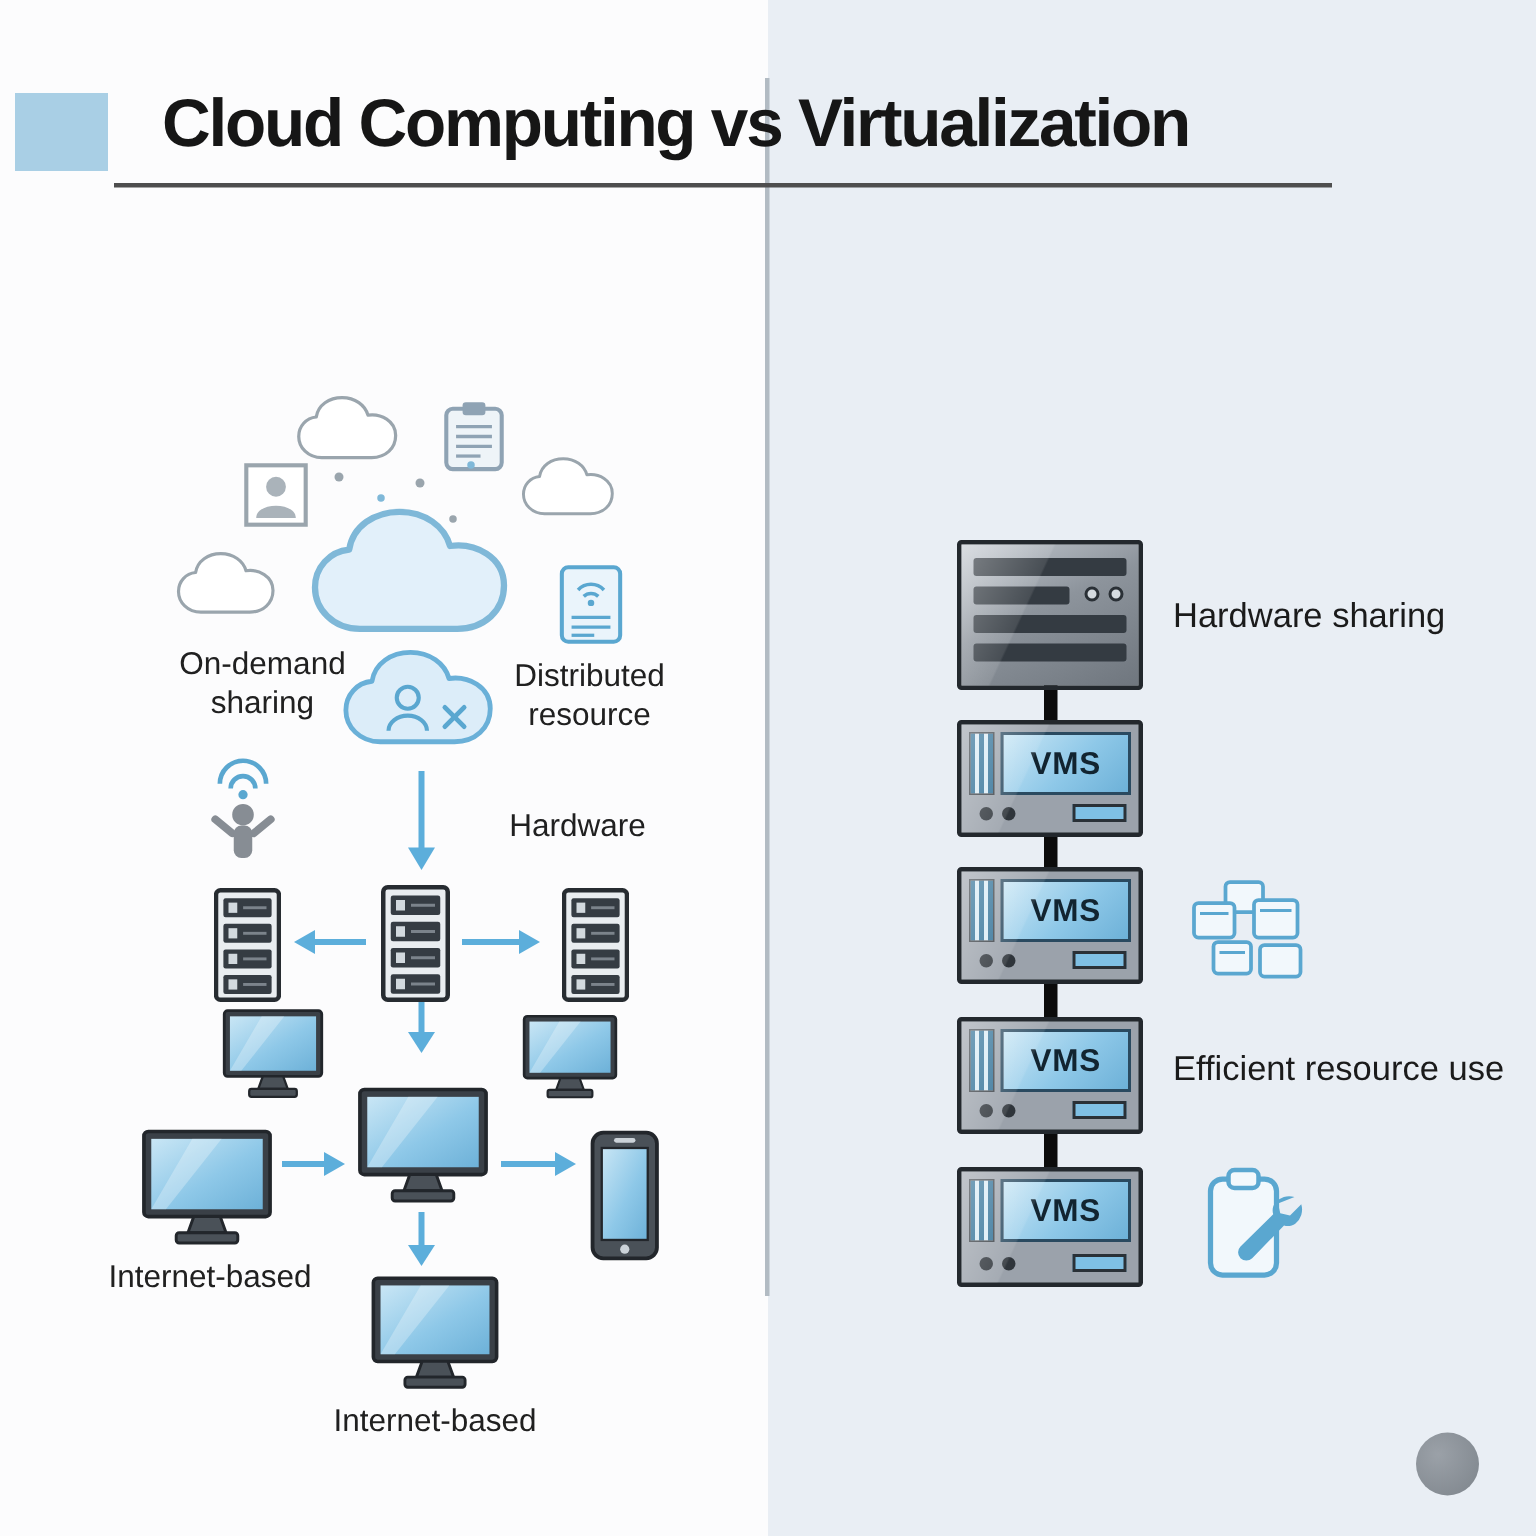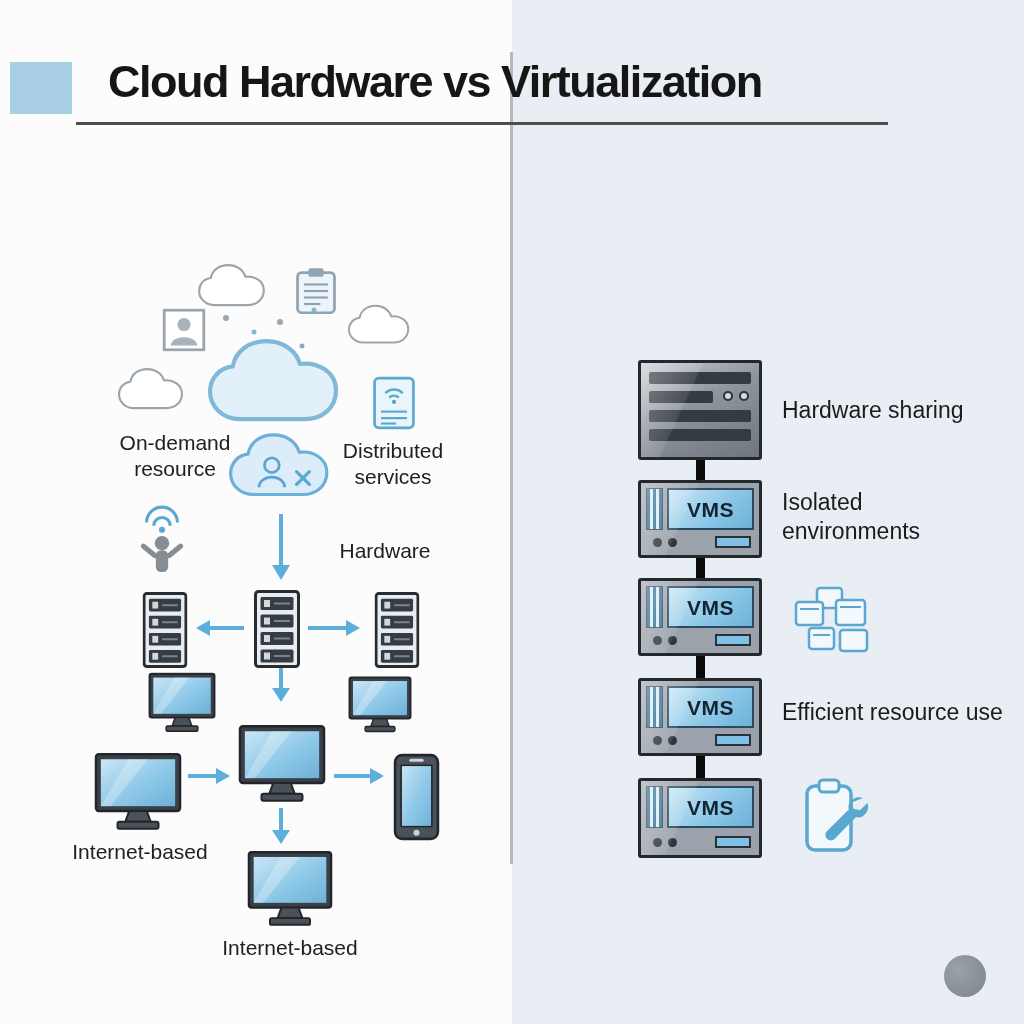--- a/index.html
+++ b/index.html
@@ -76,21 +76,21 @@
         <rect x="16" y="5.5" width="14" height="3" rx="1.5" fill="#cbd2d8"></rect>
         <circle cx="23" cy="78" r="3" fill="#cbd2d8"></circle>
       </symbol>
     </defs>
   </svg>
 
   <div class="right-panel"></div>
   <div class="divider"></div>
 
   <div class="title-accent"></div>
-  <h1 class="title">Cloud Hardware vs Virtualization</h1>
+  <h1 class="title">Cloud Computing vs Virtualization</h1>
   <div class="title-underline"></div>
 
   <div class="icon" style="left:196px;top:262px">
     <svg width="74" height="48" viewBox="0 0 120 78">
         <use href="#sym-cloud"></use>
       </svg>
   </div>
   <div class="icon" style="left:294px;top:266px">
     <svg width="44" height="50" viewBox="0 0 40 46">
       <rect x="3" y="6" width="34" height="37" rx="4" fill="#eef4f8" stroke="#8fa3b4" stroke-width="2.5"></rect>
@@ -154,23 +154,23 @@
       <use href="#sym-cloud" width="120" height="78"></use>
       <circle cx="50" cy="38" r="8" fill="none" stroke="#5aa7d0" stroke-width="3"></circle>
       <path d="M36 62 a14 11 0 0 1 28 0" fill="none" stroke="#5aa7d0" stroke-width="3"></path>
       <g stroke="#5aa7d0" stroke-width="3.5" stroke-linecap="round">
         <line x1="77" y1="45" x2="91" y2="59"></line>
           <line x1="91" y1="45" x2="77" y2="59"></line>
       </g>
     </svg>
   </div>
   <div class="lbl" style="left:100px;top:430px;width:150px">On-demand
+sharing</div>
+  <div class="lbl" style="left:328px;top:438px;width:130px">Distributed
 resource</div>
-  <div class="lbl" style="left:328px;top:438px;width:130px">Distributed
-services</div>
   <div class="icon" style="left:130px;top:502px">
     <svg width="64" height="72" viewBox="0 0 62 70">
       <path d="M16 20 a15 15 0 0 1 30 0" fill="none" stroke="#5aa7d0" stroke-width="3"></path>
       <path d="M23 23 a8 8 0 0 1 16 0" fill="none" stroke="#5aa7d0" stroke-width="3"></path>
       <circle cx="31" cy="27" r="3" fill="#5aa7d0"></circle>
       <circle cx="31" cy="40" r="7" fill="#878d94"></circle>
       <g stroke="#878d94" stroke-width="5" stroke-linecap="round">
         <line x1="24" y1="52" x2="13" y2="43"></line>
           <line x1="38" y1="52" x2="49" y2="43"></line>
       </g>
@@ -316,22 +316,20 @@
     <div class="vm-stripes"></div>
     <div class="vm-screen">
         <span class="vm-label">VMS</span>
       </div>
     <span class="vm-dot" style="left:12px"></span>
       <span class="vm-dot" style="left:27px"></span>
       <span class="vm-bar"></span>
   </div>
 
   <div class="lbl-r" style="left:782px;top:396px;width:250px">Hardware sharing</div>
-  <div class="lbl-r" style="left:782px;top:488px;width:220px">Isolated
-environments</div>
   <div class="icon" style="left:790px;top:584px">
     <svg width="94" height="74" viewBox="0 0 94 74">
       <g fill="#f2f8fc" stroke="#5aa7d0" stroke-width="2.5">
         <rect x="27" y="4" width="25" height="20" rx="3"></rect>
         <rect x="6" y="18" width="27" height="23" rx="3"></rect>
         <rect x="46" y="16" width="29" height="25" rx="3"></rect>
         <rect x="19" y="44" width="25" height="21" rx="3"></rect>
         <rect x="50" y="46" width="27" height="21" rx="3"></rect>
       </g>
       <g stroke="#5aa7d0" stroke-width="2">

